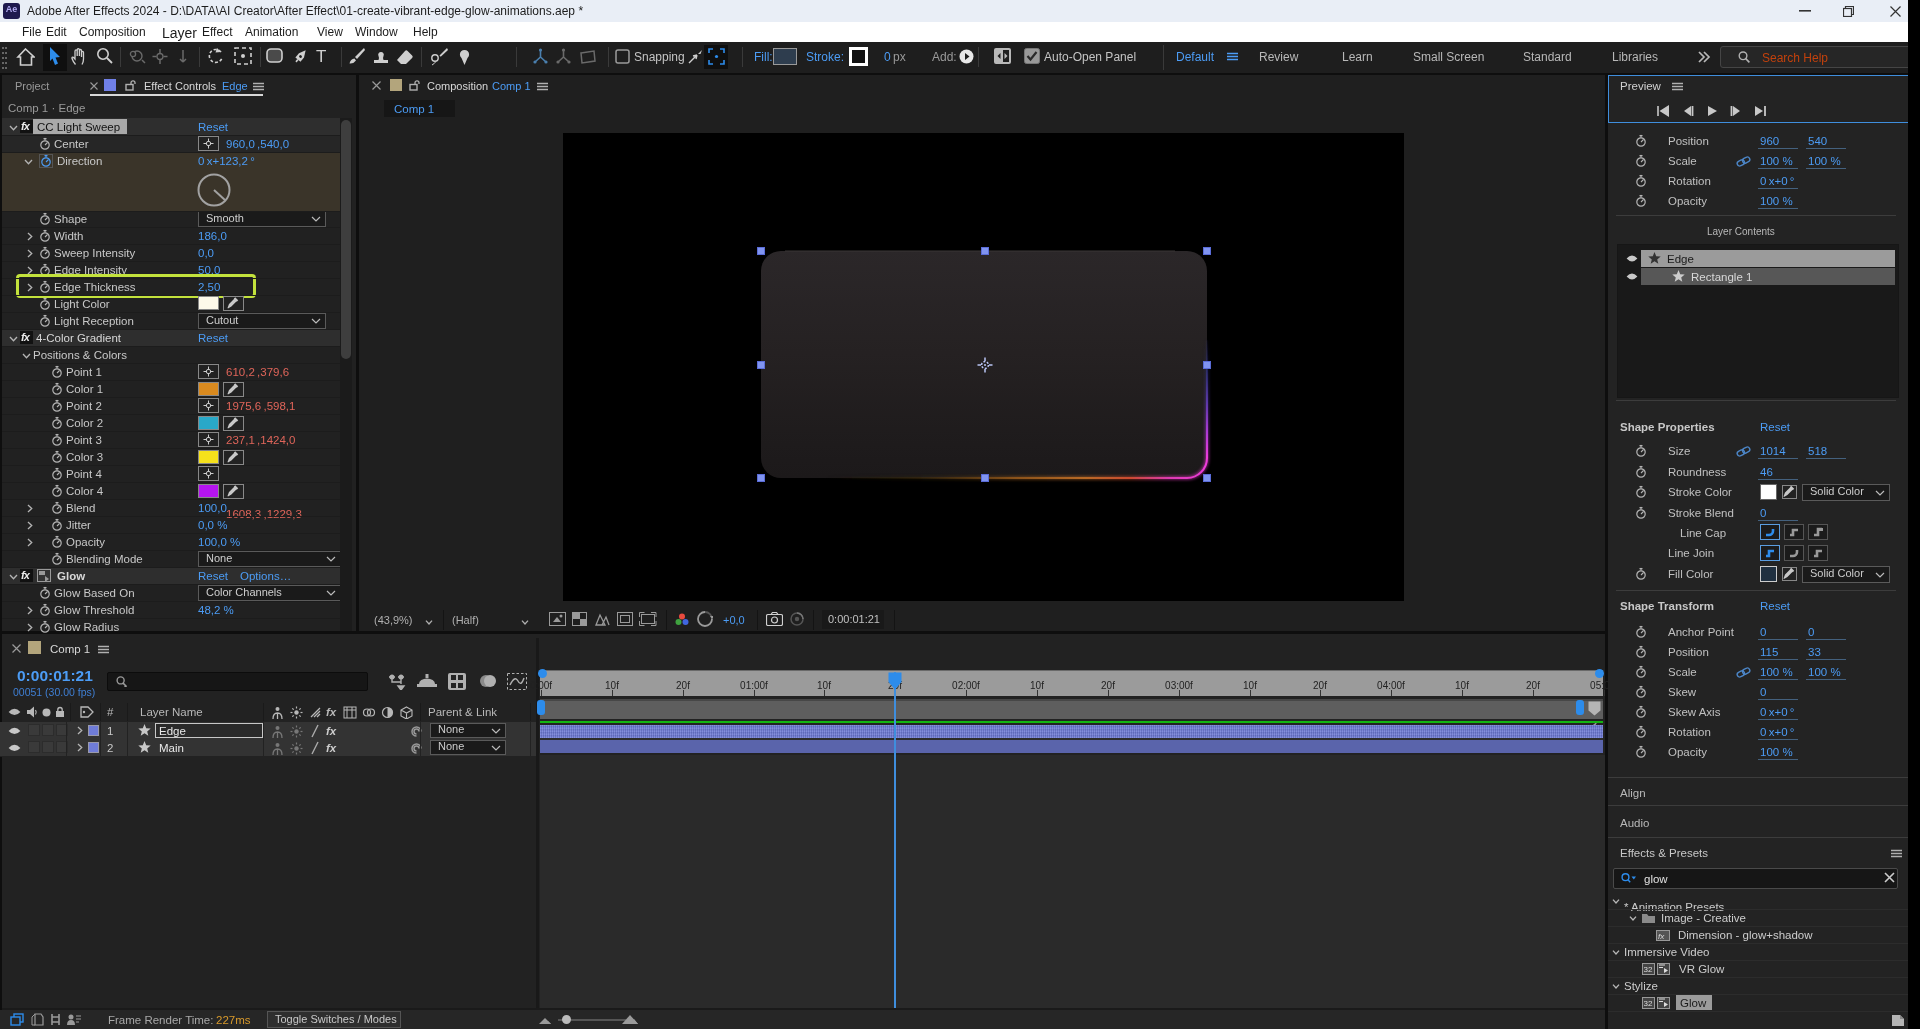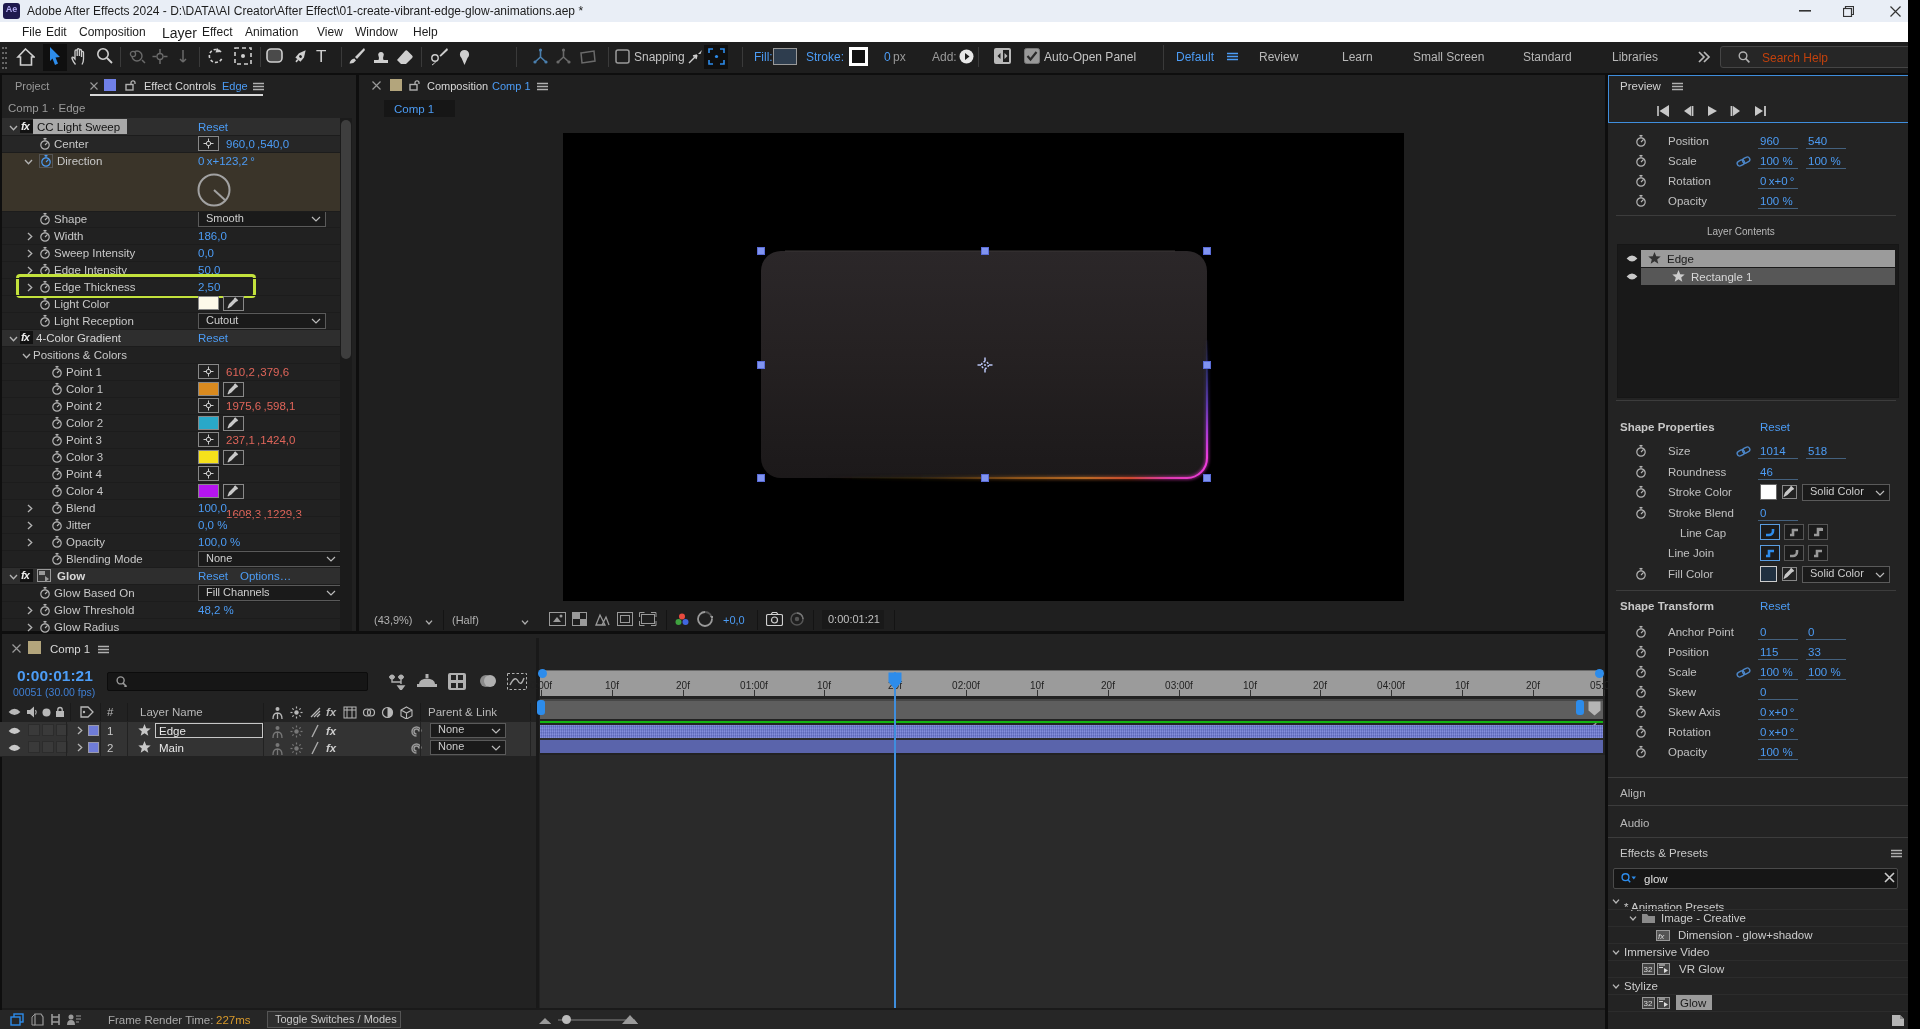--- a/index.html
+++ b/index.html
@@ -527,21 +527,21 @@
     <div class="ab tx " style="left:198px;top:569px;font-size:11.5px;color:#4c9cf5;font-weight:400;">Reset</div>
     <div class="ab tx " style="left:240px;top:569px;font-size:11.5px;color:#4c9cf5;font-weight:400;">Options…</div>
     <svg class="ab" style="left:38px;top:586px;" width="14" height="14" viewBox="0 0 14 14">
       <circle cx="7" cy="8" r="4.2" fill="none" stroke="#b4b4b4" stroke-width="1.2"></circle>
       <line x1="7" y1="8" x2="9.5" y2="5.5" stroke="#b4b4b4" stroke-width="1.1"></line>
       <line x1="5.5" y1="1.6" x2="8.5" y2="1.6" stroke="#b4b4b4" stroke-width="1.3"></line>
       <line x1="7" y1="1.6" x2="7" y2="3.6" stroke="#b4b4b4" stroke-width="1.2"></line>
     </svg>
     <div class="ab tx " style="left:54px;top:586px;font-size:11.5px;color:#c8c8c8;font-weight:400;">Glow Based On</div>
     <div class="ab " style="left:198px;top:585px;width:143px;height:16px;background:#1a1a1a;border:1px solid #5a5a5a;box-sizing:border-box"></div>
-    <div class="ab tx " style="left:206px;top:586px;font-size:11px;color:#cfcfcf;font-weight:400;">Fill Channels</div>
+    <div class="ab tx " style="left:206px;top:586px;font-size:11px;color:#cfcfcf;font-weight:400;">Color Channels</div>
     <svg class="ab" style="left:326px;top:589px;" width="10" height="8" viewBox="0 0 10 8">
       <path d="M1 2 l4 4 l4 -4" fill="none" stroke="#bbb" stroke-width="1.2"></path>
     </svg>
     <svg class="ab" style="left:25px;top:606px;" width="10" height="10" viewBox="0 0 10 10">
       <path d="M2.97 1 l3.78 3.5 l-3.78 3.5" fill="none" stroke="#b4b4b4" stroke-width="1.3"></path>
     </svg>
     <svg class="ab" style="left:38px;top:603px;" width="14" height="14" viewBox="0 0 14 14">
       <circle cx="7" cy="8" r="4.2" fill="none" stroke="#b4b4b4" stroke-width="1.2"></circle>
       <line x1="7" y1="8" x2="9.5" y2="5.5" stroke="#b4b4b4" stroke-width="1.1"></line>
       <line x1="5.5" y1="1.6" x2="8.5" y2="1.6" stroke="#b4b4b4" stroke-width="1.3"></line>

